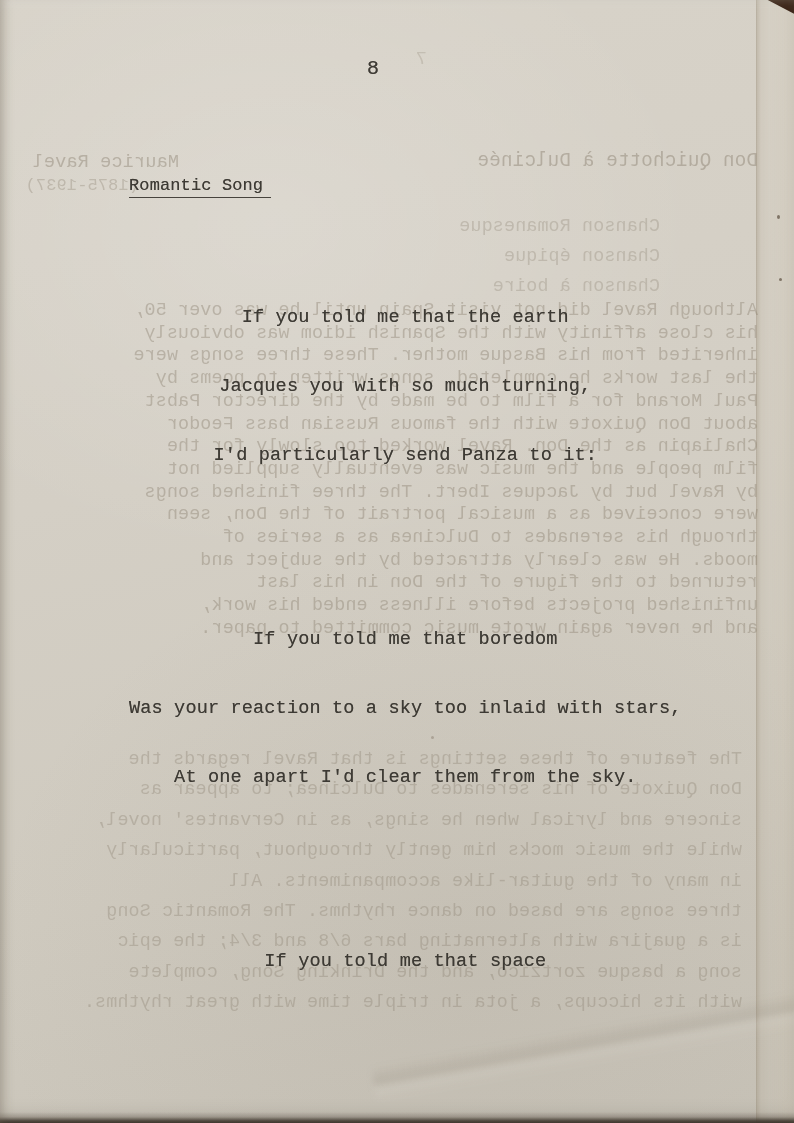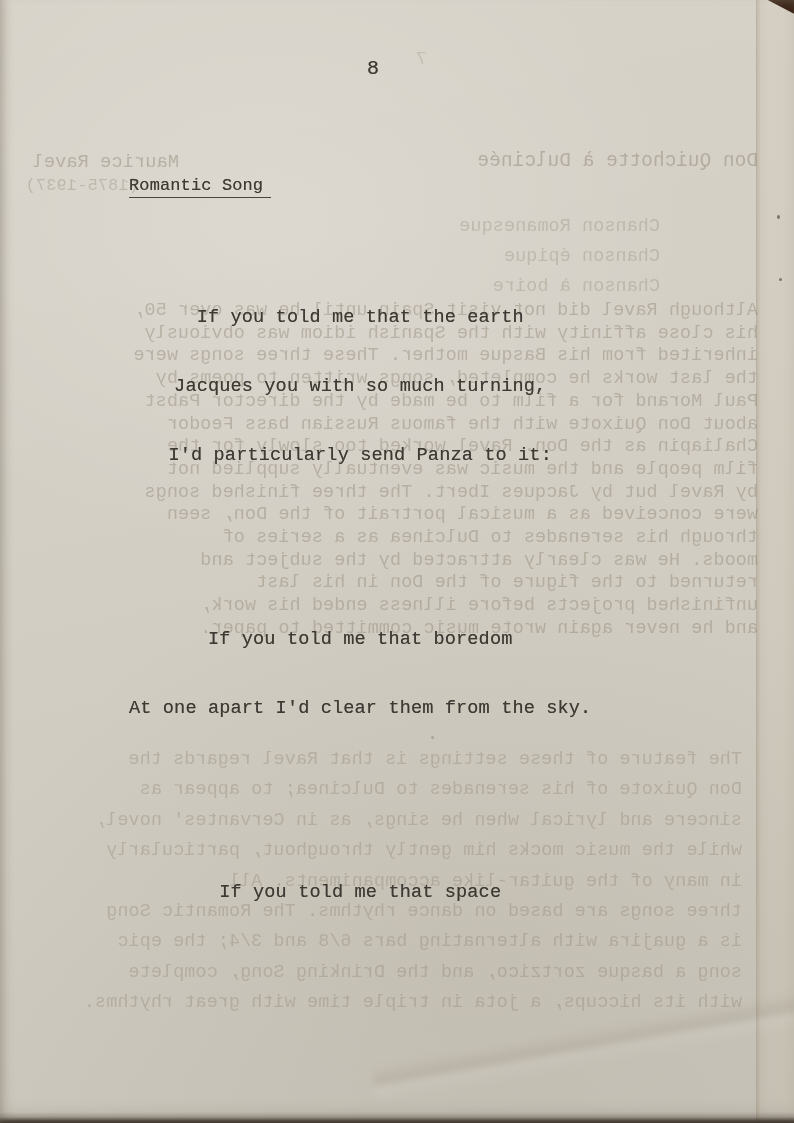--- a/index.html
+++ b/index.html
@@ -125,20 +125,21 @@
     <div class="page-number">8</div>
     <h1 class="title">Romantic Song</h1>
     <div class="poem">
       <div class="stanza">
         <div class="line">If you told me that the earth</div>
         <div class="line">Jacques you with so much turning,</div>
         <div class="line">I'd particularly send Panza to it:</div>
       </div>
       <div class="stanza">
         <div class="line">If you told me that boredom</div>
+        <div class="line">Was your reaction to a sky too inlaid with stars,</div>
         <div class="line">At one apart I'd clear them from the sky.</div>
       </div>
       <div class="stanza">
         <div class="line">If you told me that space</div>
         
         
         
       </div>
       
       

